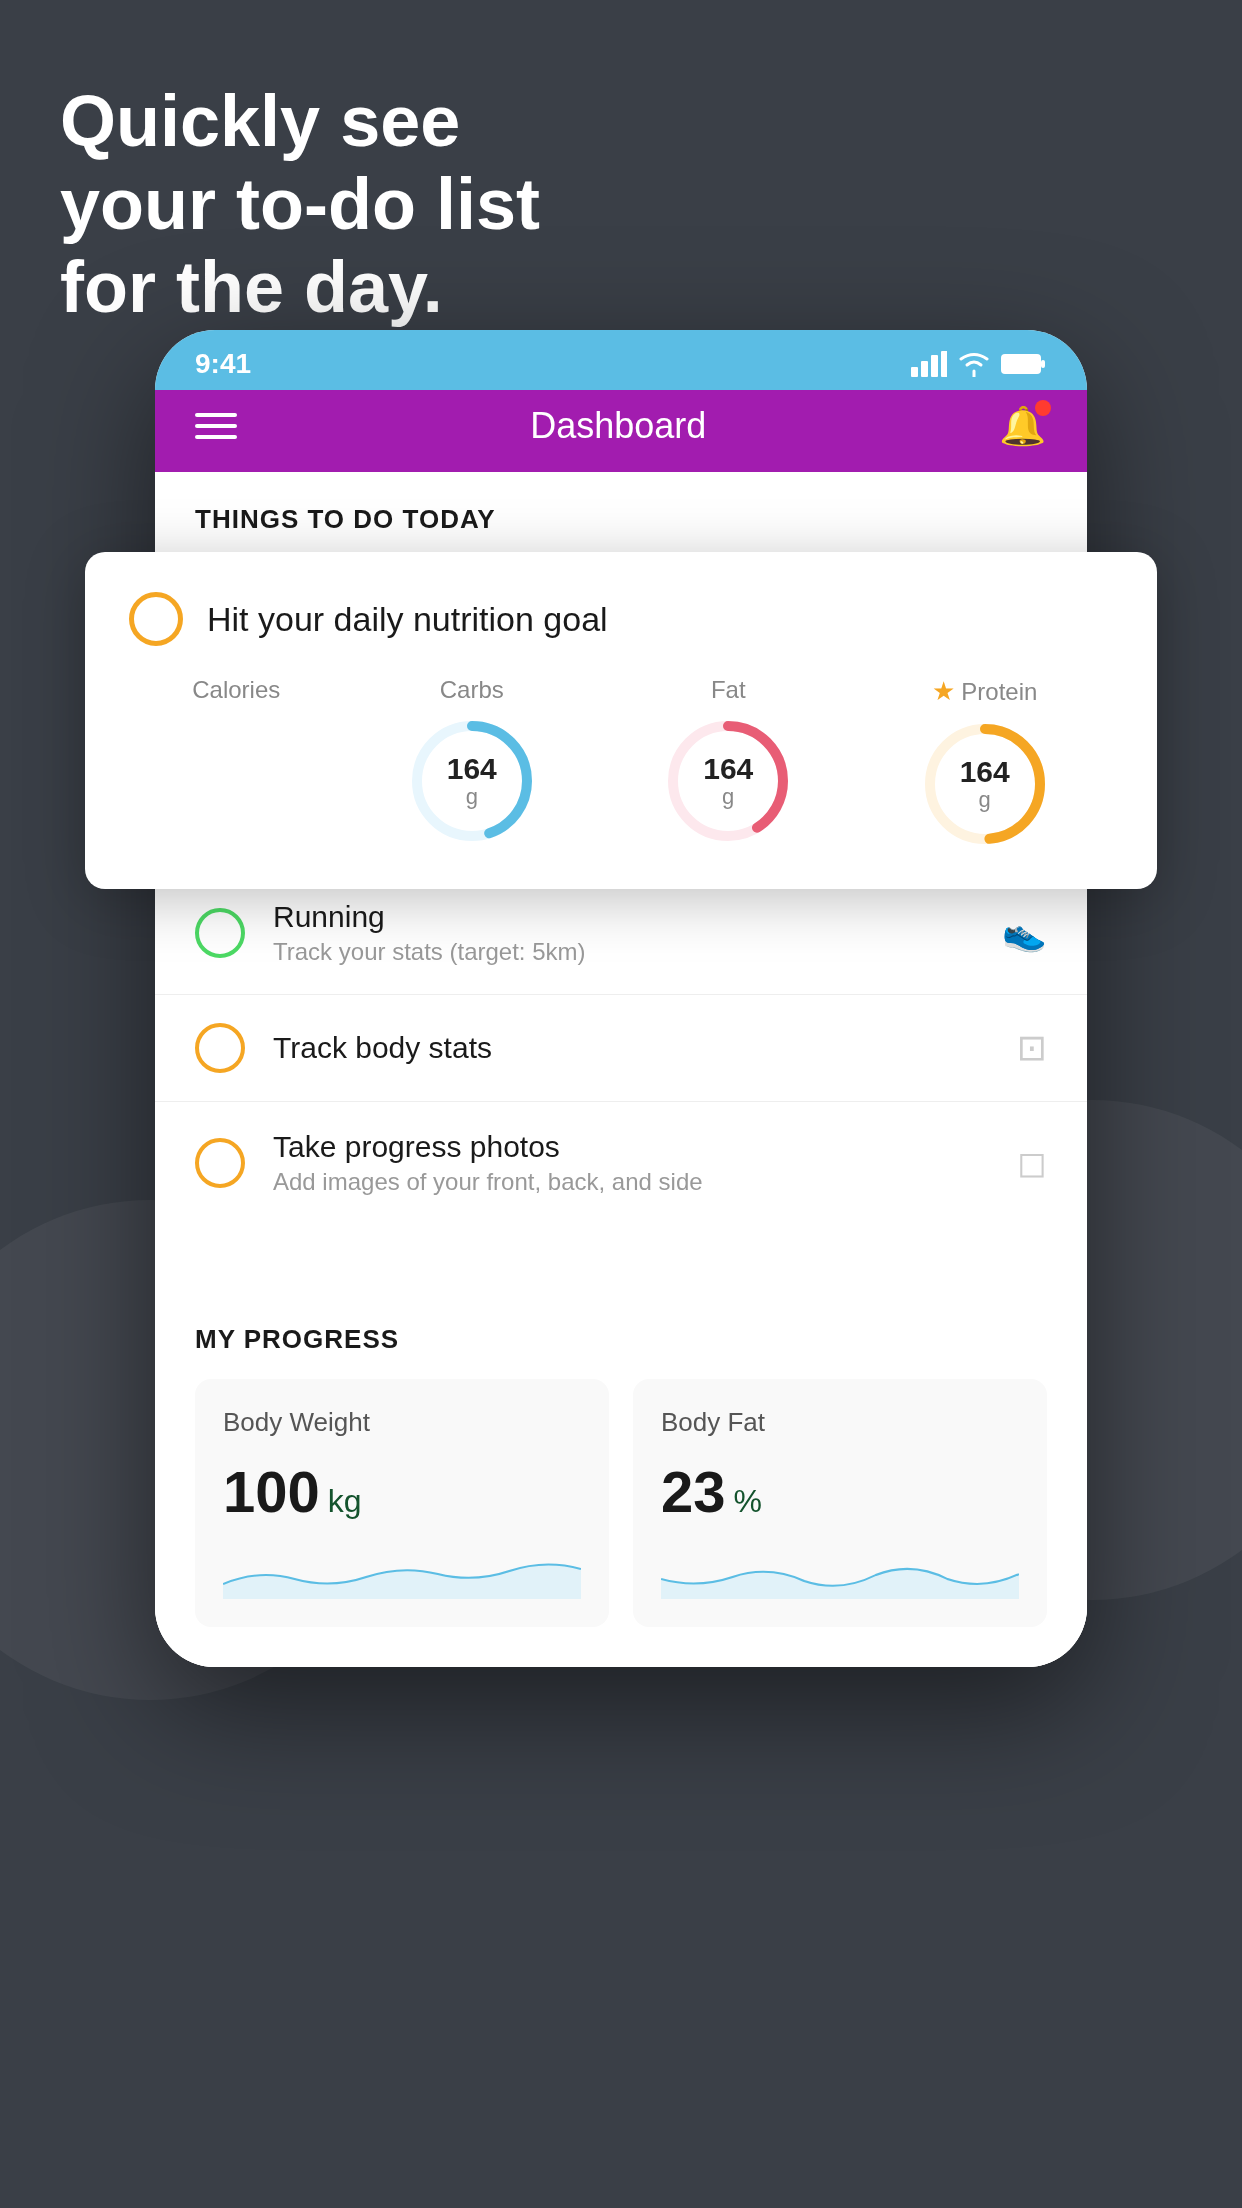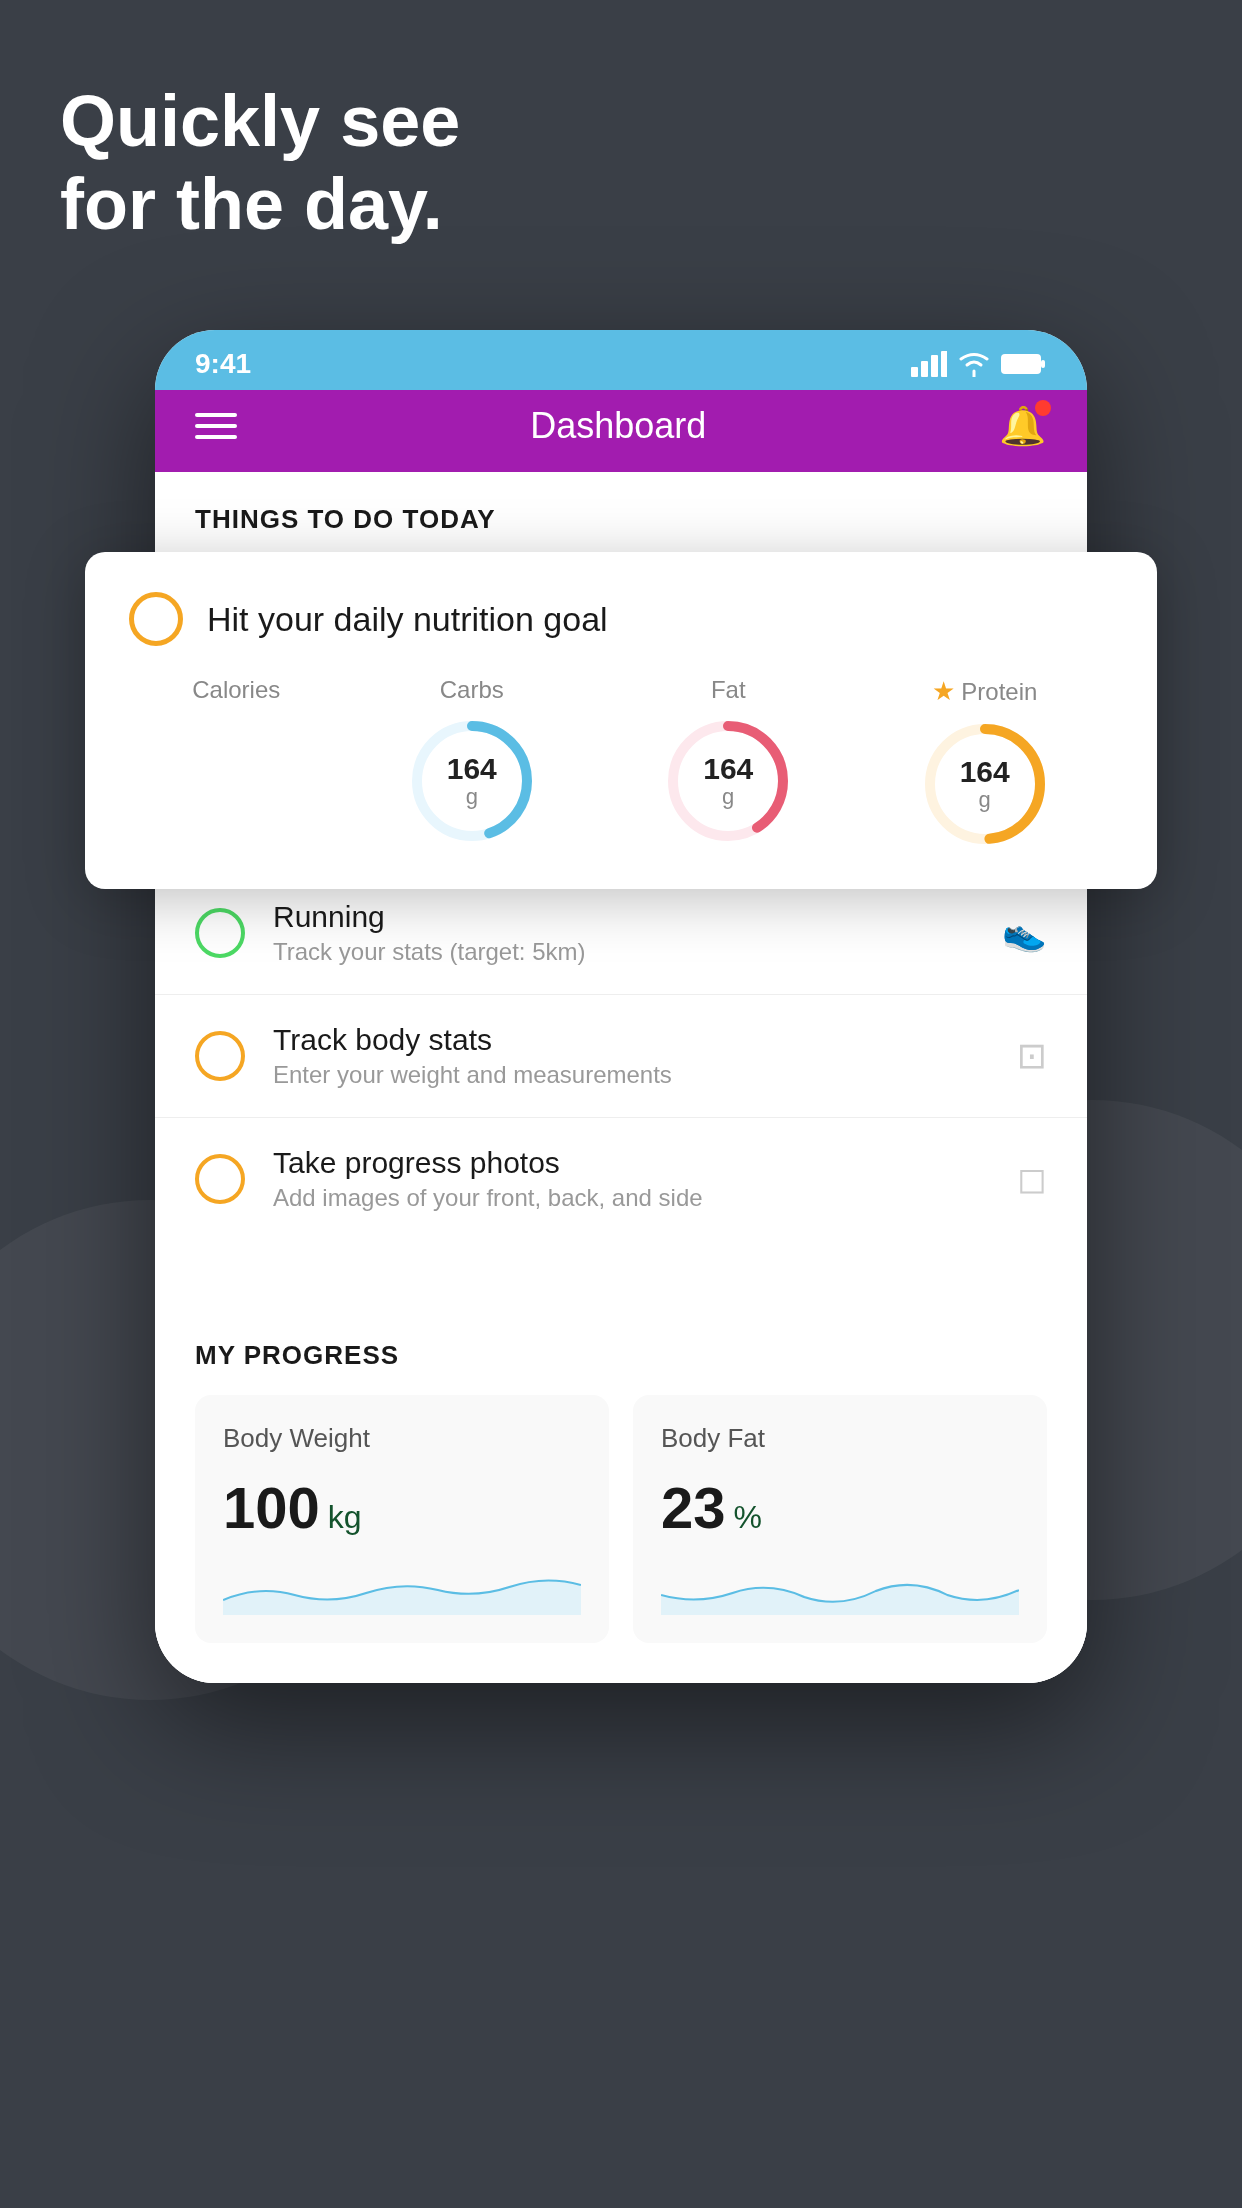--- a/index.html
+++ b/index.html
@@ -299,20 +299,21 @@
     }
   </style>
 </head>
 <body>
 
 <div class="deco-circle-left"></div>
 <div class="deco-circle-right"></div>
 
 <div class="headline">
   <div>Quickly see</div>
+  <div>your to-do list</div>
   <div>for the day.</div>
 </div>
 
 <div class="floating-card">
   <div class="card-row-title">
     <div class="card-circle-outer"></div>
     <span class="card-title-text">Hit your daily nutrition goal</span>
   </div>
   <div class="nutrition-row">
 
@@ -425,21 +426,20 @@
           <div class="todo-title">Running</div>
           <div class="todo-subtitle">Track your stats (target: 5km)</div>
         </div>
         <div class="todo-icon">👟</div>
       </div>
 
       <div class="todo-item">
         <div class="todo-circle yellow"></div>
         <div class="todo-text">
           <div class="todo-title">Track body stats</div>
-          <div class="todo-subtitle">Enter your weight and measurements</div>
         </div>
         <div class="todo-icon">⊡</div>
       </div>
 
       <div class="todo-item">
         <div class="todo-circle yellow"></div>
         <div class="todo-text">
           <div class="todo-title">Take progress photos</div>
           <div class="todo-subtitle">Add images of your front, back, and side</div>
         </div>

